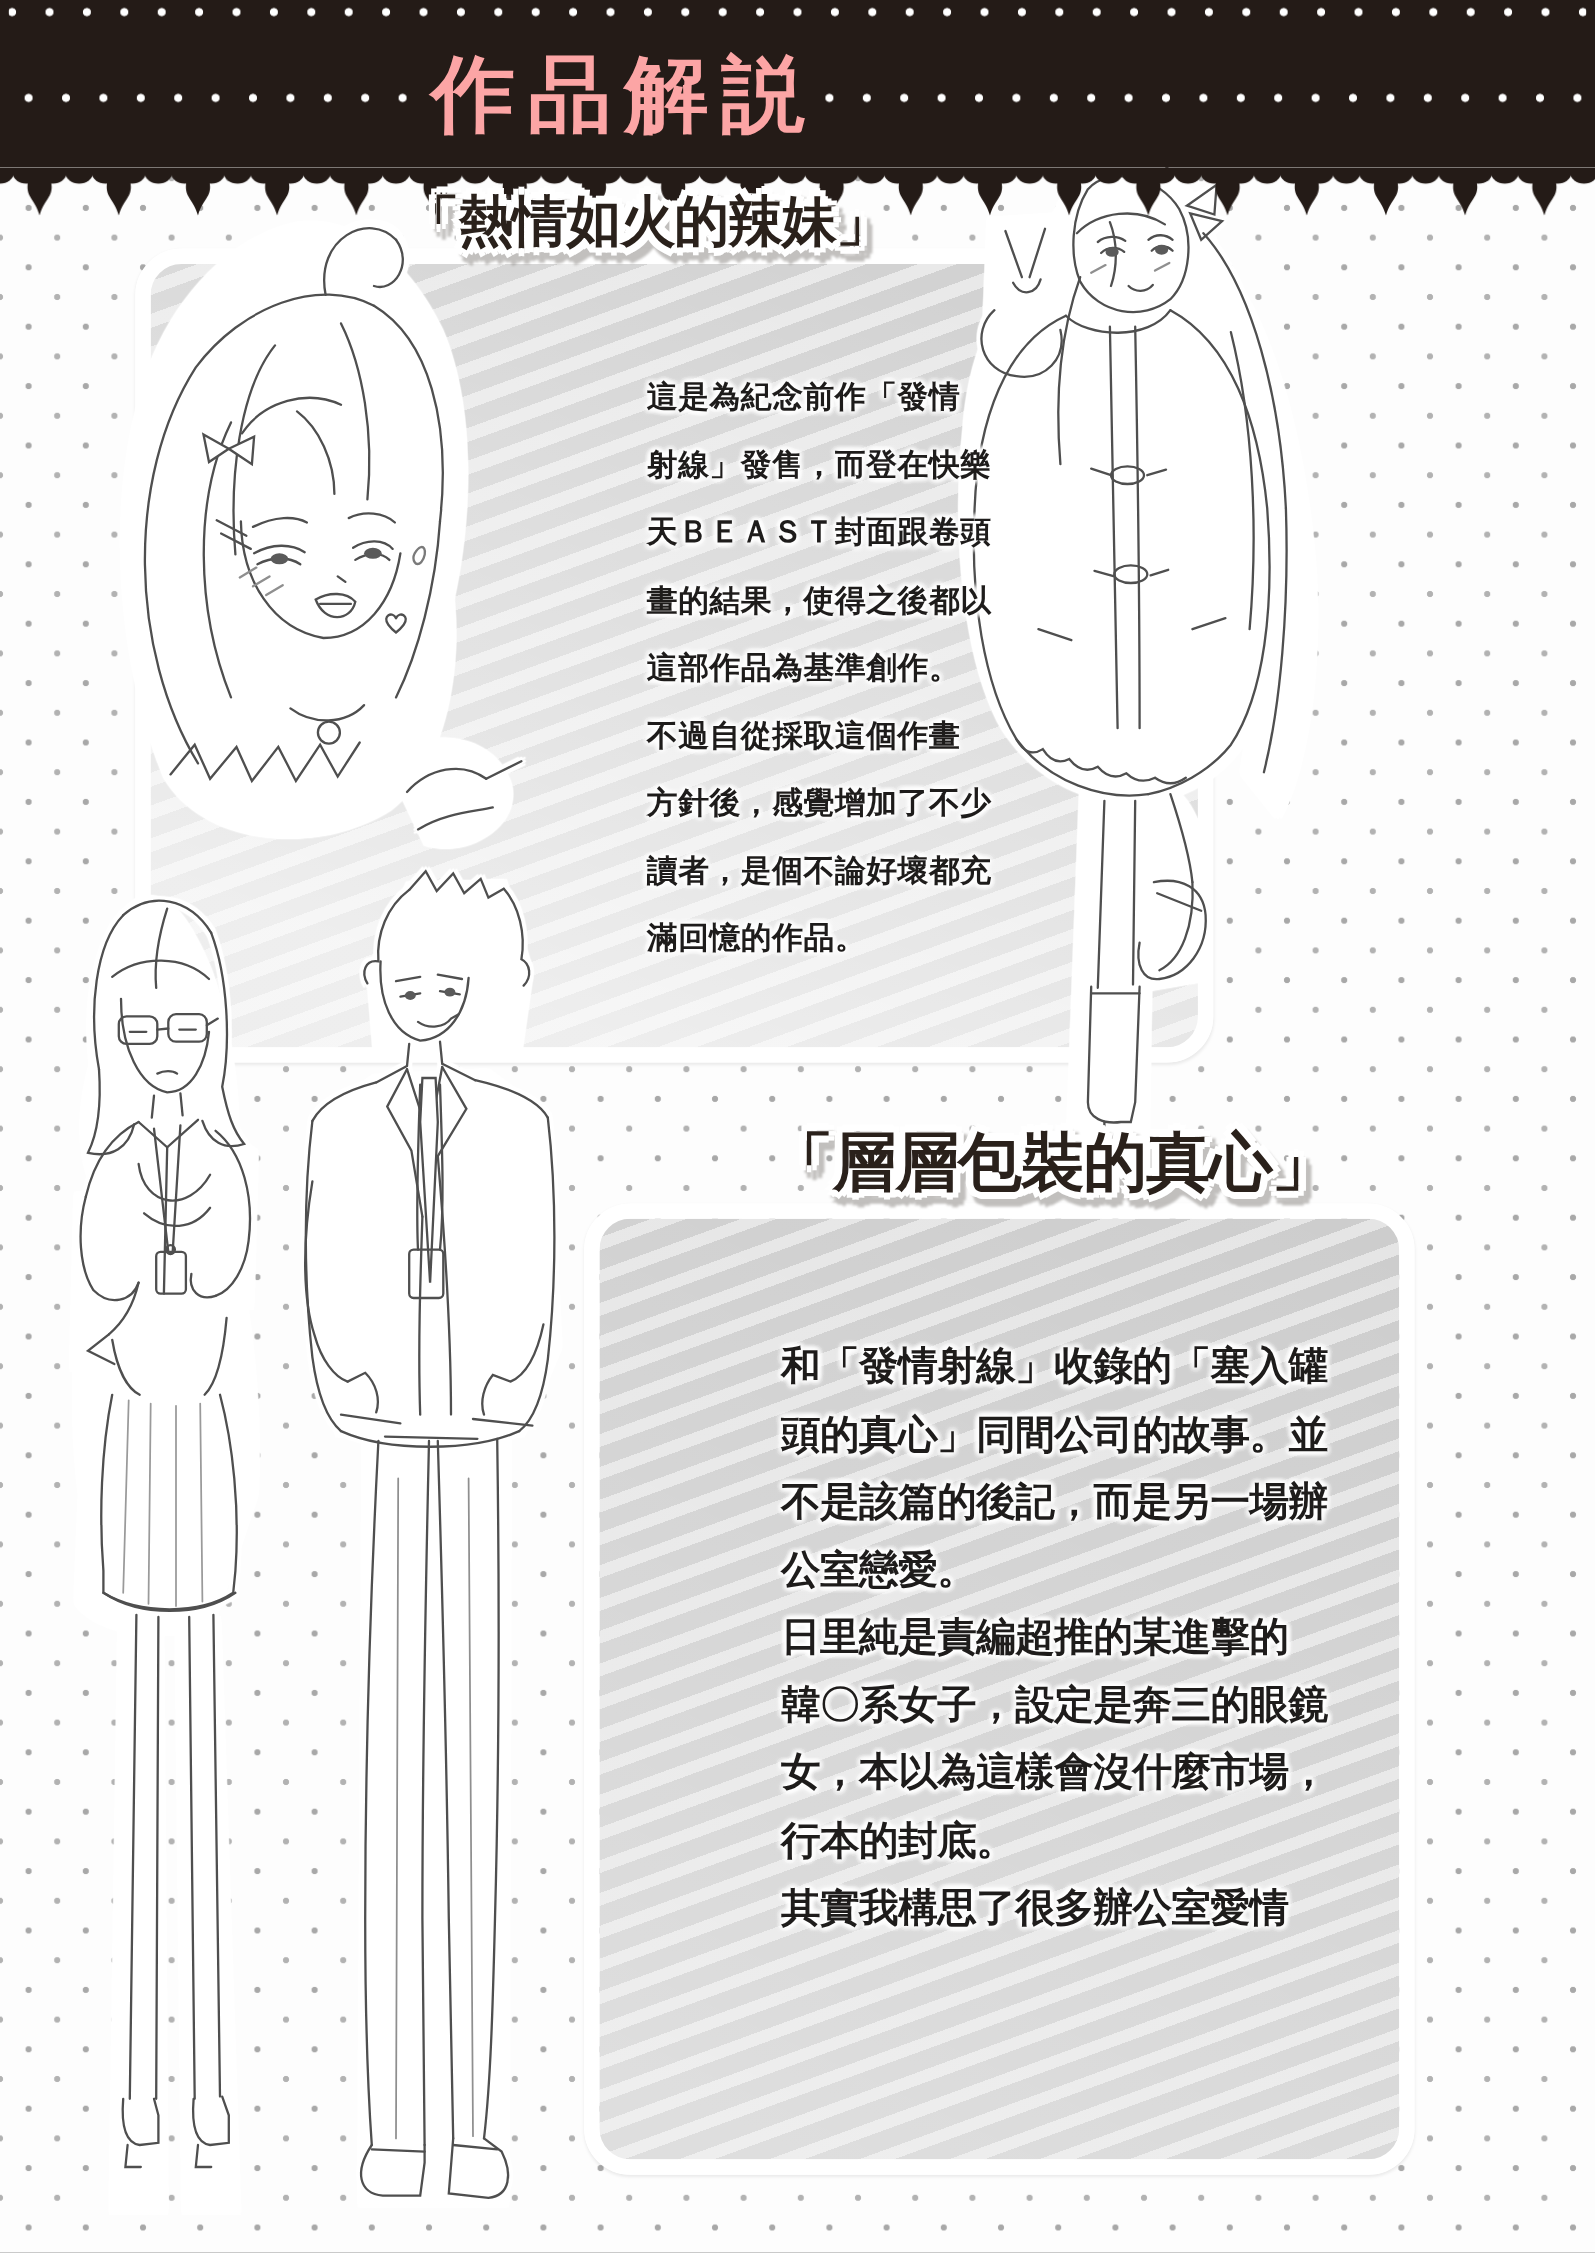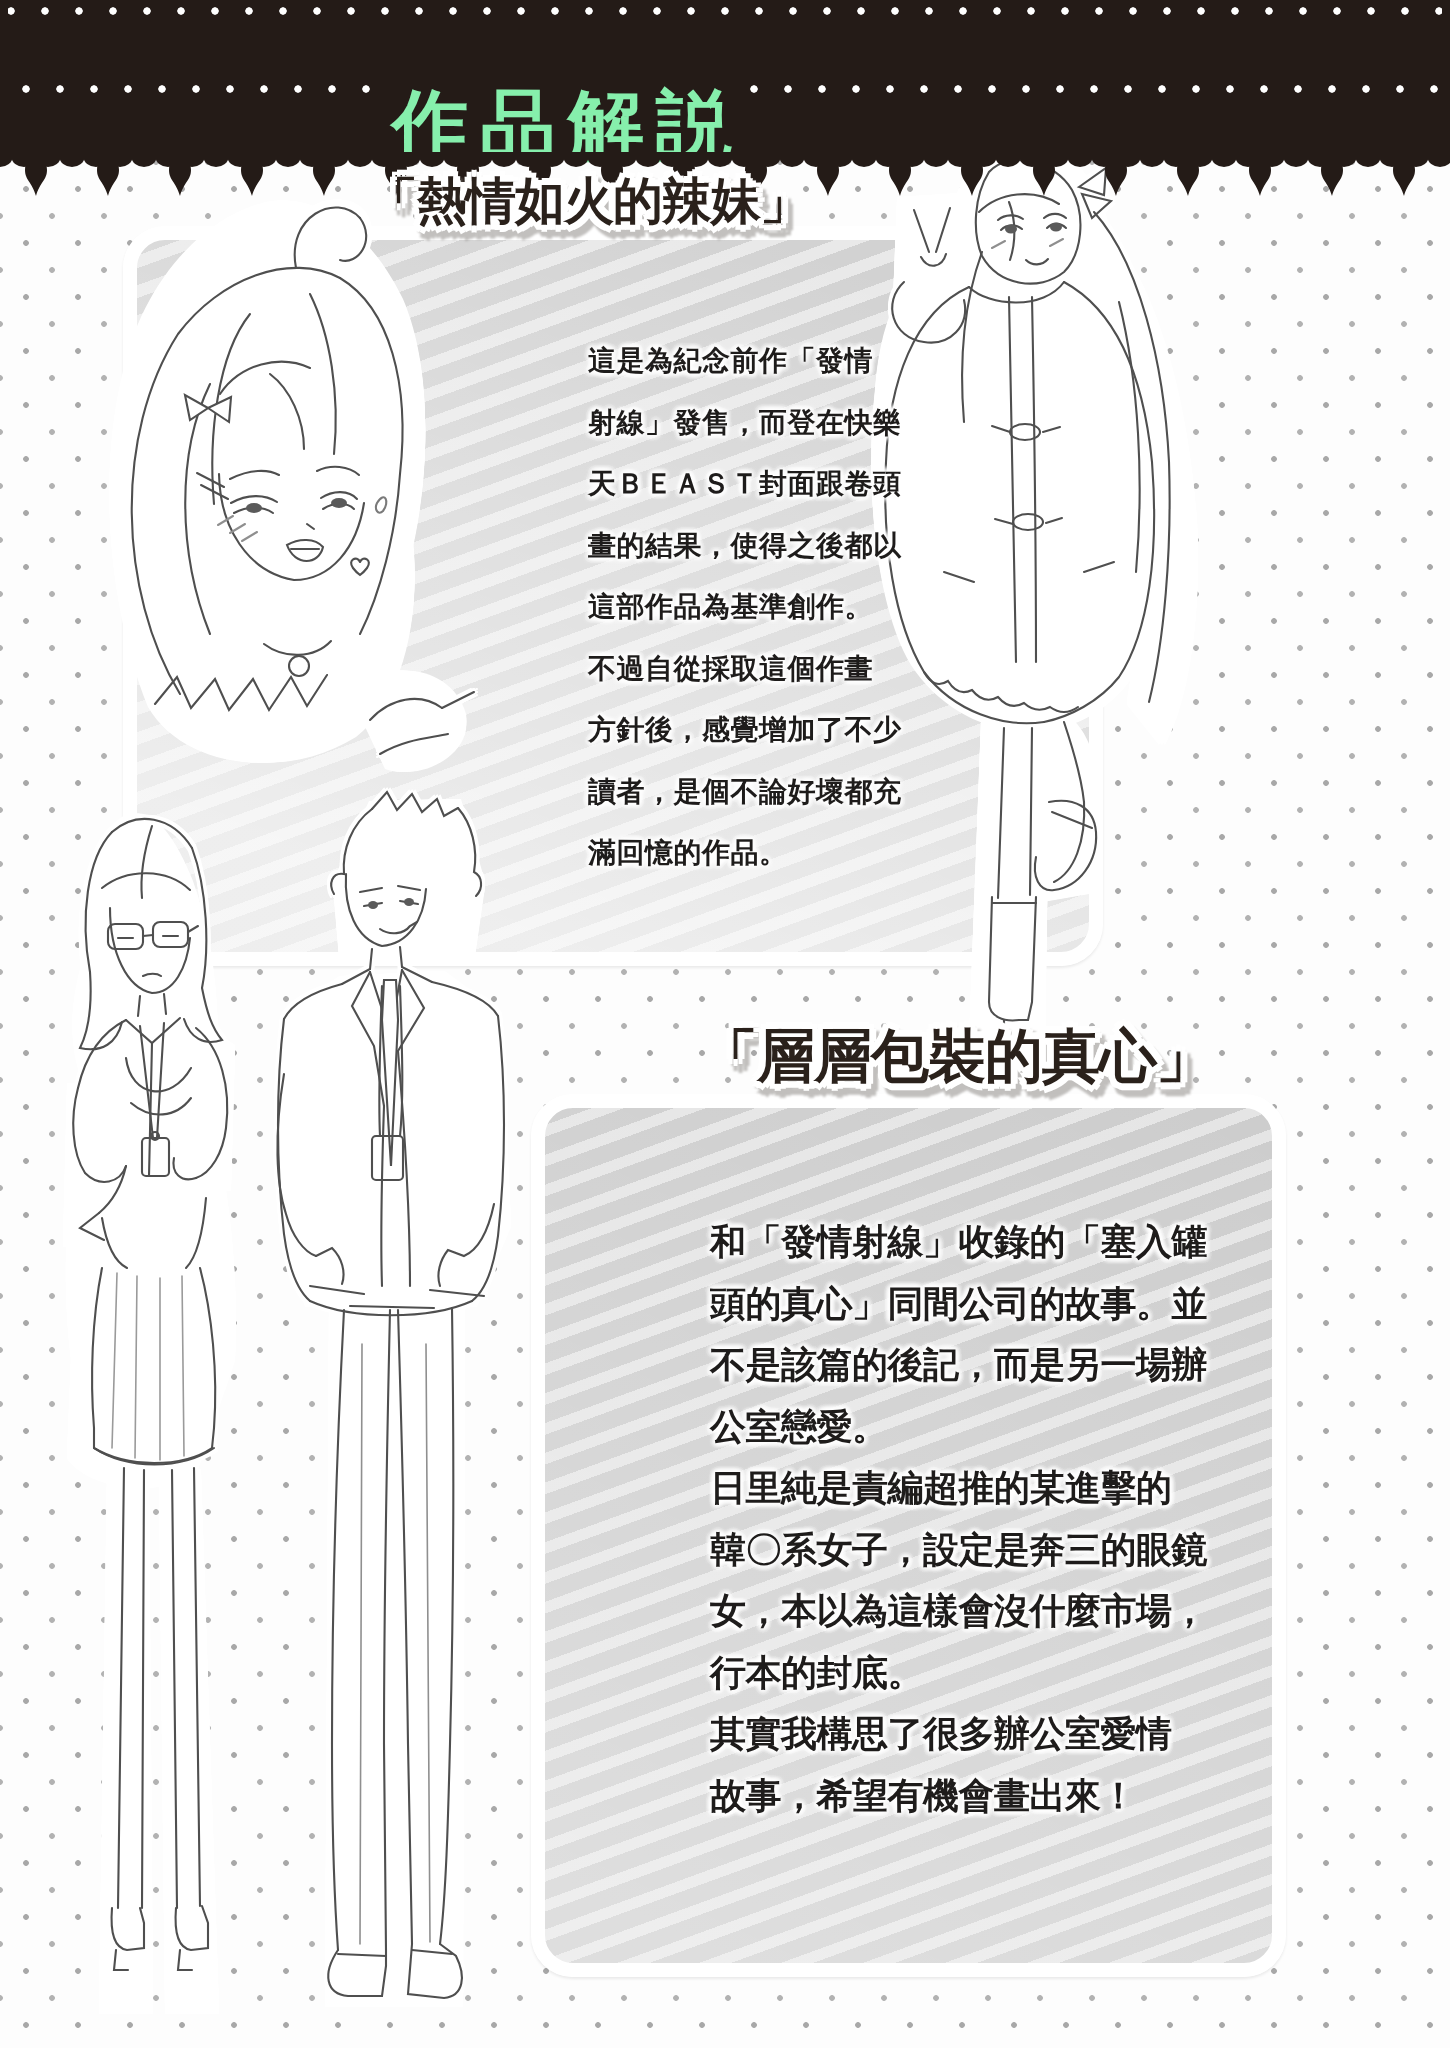--- a/index.html
+++ b/index.html
@@ -22,22 +22,22 @@
     position:absolute;height:10px;
     background-image:radial-gradient(circle, #ffffff 3.4px, rgba(0,0,0,0) 4px);
     background-size:34px 10px;background-position:center;
     background-repeat:repeat-x;
   }
   #hdots-top{left:8px;right:8px;top:6px;}
   #hdots-left{left:16px;width:360px;top:84px;}
   #hdots-right{left:748px;width:692px;top:84px;}
   #header-title{
     position:absolute;left:392px;top:46px;
-    font-size:76px;line-height:82px;font-weight:900;color:#86efac;
-    letter-spacing:12px;white-space:nowrap;margin-top:38px;
+    font-size:76px;line-height:82px;font-weight:900;color:#fca5a5;
+    letter-spacing:12px;white-space:nowrap;
   }
   
   #scallop{position:absolute;left:0;top:152px;width:1450px;height:58px;z-index:5;}
   
   .panel{
     position:absolute;border:14px solid #ffffff;border-radius:42px;
     box-shadow:0 2px 3px rgba(0,0,0,0.08);
     z-index:1;
   }
   #panel1{
@@ -333,16 +333,15 @@
   <div class="body-text" id="text2">
     <div class="ln">和「發情射線」收錄的「塞入罐</div>
     <div class="ln">頭的真心」同間公司的故事。並</div>
     <div class="ln">不是該篇的後記，而是另一場辦</div>
     <div class="ln">公室戀愛。</div>
     <div class="ln">日里純是責編超推的某進擊的</div>
     <div class="ln">韓〇系女子，設定是奔三的眼鏡</div>
     <div class="ln">女，本以為這樣會沒什麼市場，</div>
     <div class="ln">行本的封底。</div>
     <div class="ln">其實我構思了很多辦公室愛情</div>
-    <div class="ln">故事，希望有機會畫出來！</div>
   </div>
 
 </div>
 
 </body></html>

